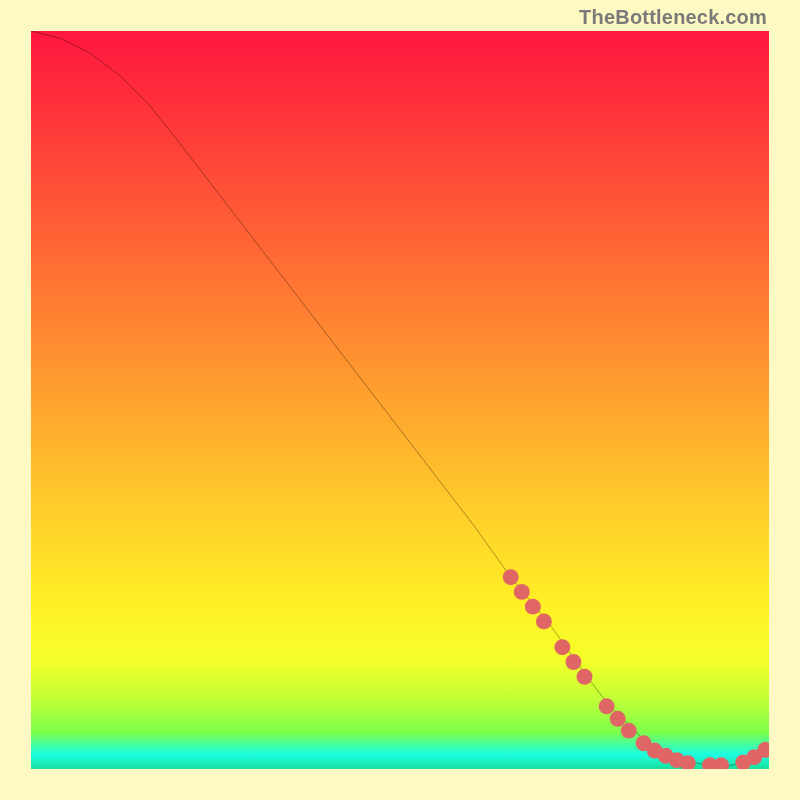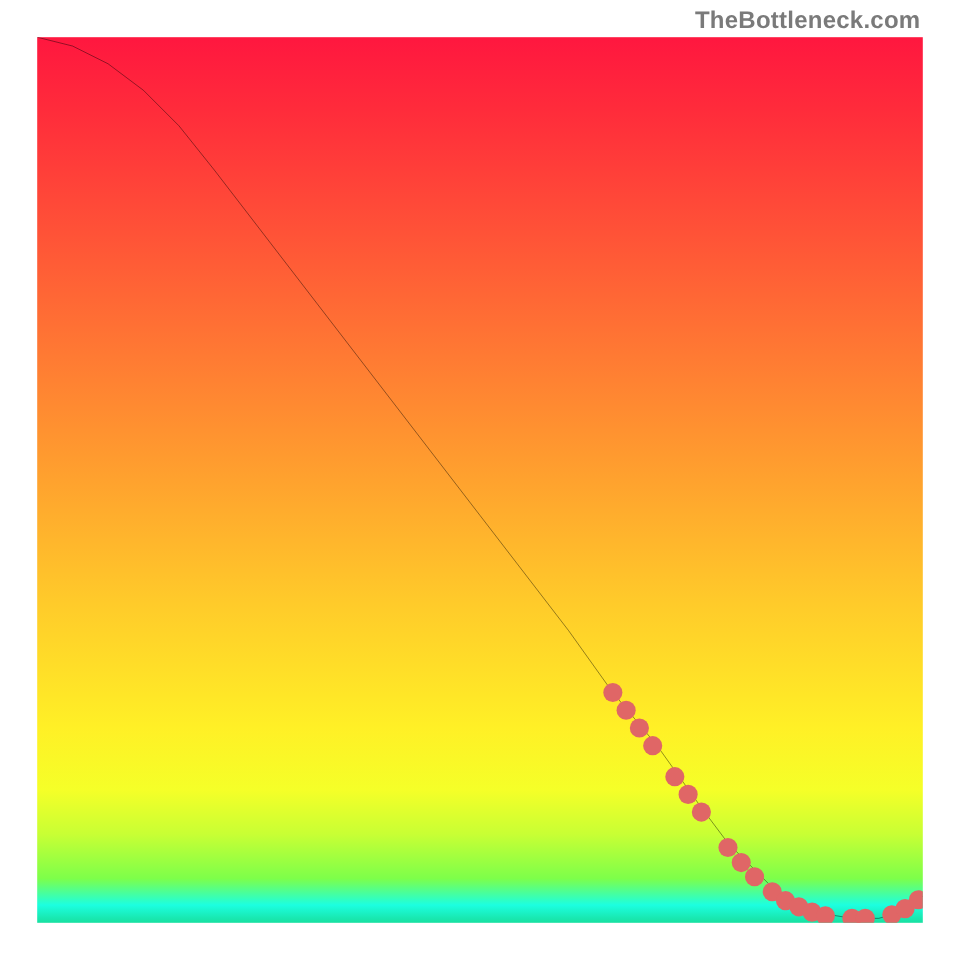--- a/index.html
+++ b/index.html
@@ -8,21 +8,21 @@
     width: 800px;
     height: 800px;
     background: #000;
     overflow: hidden;
     font-family: Arial, Helvetica, sans-serif;
   }
   .stage {
     position: relative;
     width: 800px;
     height: 800px;
-    background: #ffffff;
+    background: #fef9c3;
   }
   .plot {
     position: absolute;
     left: 31px;
     top: 31px;
     width: 738px;
     height: 738px;
   }
   .gradient {
     position: absolute;

